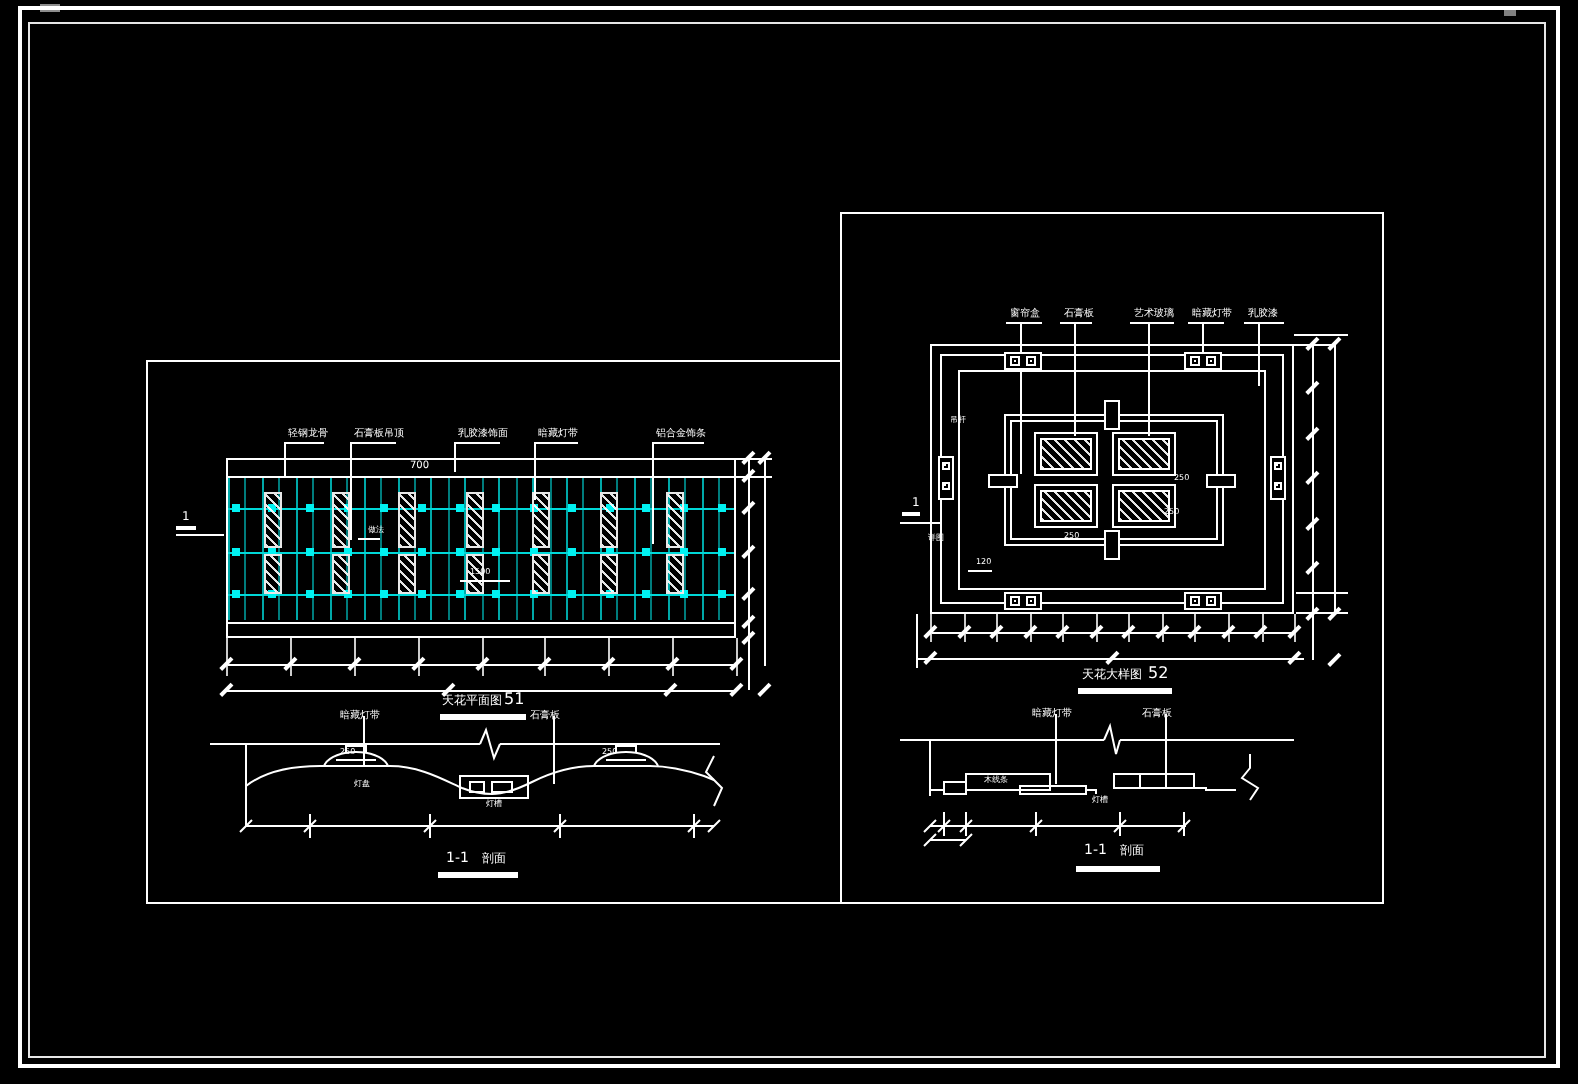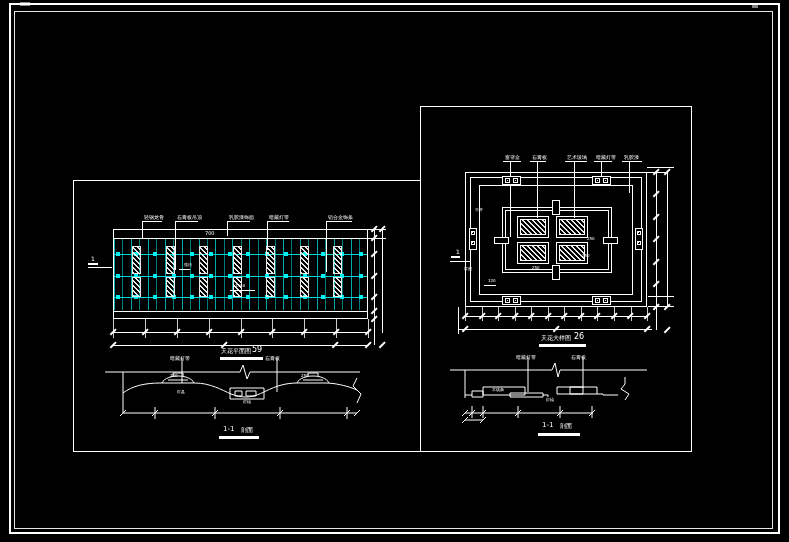--- a/index.html
+++ b/index.html
@@ -149,21 +149,21 @@
 
   <div class="wl" style="left:374px;top:229px;width:1px;height:116px;"></div>
   <div class="wl" style="left:382px;top:229px;width:1px;height:104px;"></div>
   <div class="wl" style="left:368px;top:229px;width:18px;height:1px;"></div>
   <div class="wl" style="left:368px;top:238px;width:18px;height:1px;"></div>
 
   <div class="wl" style="left:113px;top:332px;width:255px;height:1px;"></div>
   <div class="wl" style="left:113px;top:345px;width:255px;height:1px;"></div>
 
   <div class="t" style="left:221px;top:348px;font-size:6px;">天花平面图</div>
-  <div class="t" style="left:252px;top:346px;font-size:8px;">59</div>
+  <div class="t" style="left:252px;top:346px;font-size:8px;">51</div>
   <div class="wl" style="left:220px;top:357px;width:43px;height:3px;"></div>
 
   <svg style="left:90px;top:355px;" width="320" height="90" viewBox="0 0 320 90" fill="none" stroke="#ffffff" stroke-width="1">
     <path d="M15,17 H150 M160,17 H270"></path>
     <path d="M150,17 L153,10 L157,24 L160,17"></path>
     <path d="M92,3 V28 M187,3 V37"></path>
     <path d="M33,17 V58"></path>
     <path d="M33,38 C42,31 55,28 70,28 L105,28 C120,28 132,35 141,39 C146,41 151,42 156,42 C162,42 168,40 176,36 C186,31 196,28 207,28 L235,28 C246,28 256,31 262,33 L267,35"></path>
     <path d="M72,28 C74,23 82,21 88,21 C94,21 102,23 104,28 M78,25 H98 M83,21 V18 H93 V21"></path>
     <path d="M207,28 C209,23 217,21 223,21 C229,21 237,23 239,28 M213,25 H233 M218,21 V18 H228 V21"></path>
@@ -223,21 +223,21 @@
   <div class="wl" style="left:647px;top:167px;width:27px;height:1px;"></div>
   <div class="wl" style="left:647px;top:172px;width:20px;height:1px;"></div>
   <div class="wl" style="left:648px;top:296px;width:26px;height:1px;"></div>
   <div class="wl" style="left:648px;top:306px;width:26px;height:1px;"></div>
 
   <div class="wl" style="left:465px;top:316px;width:182px;height:1px;"></div>
   <div class="wl" style="left:458px;top:329px;width:194px;height:1px;"></div>
   <div class="wl" style="left:458px;top:307px;width:1px;height:27px;"></div>
 
   <div class="t" style="left:541px;top:335px;font-size:6px;">天花大样图</div>
-  <div class="t" style="left:574px;top:333px;font-size:8px;">26</div>
+  <div class="t" style="left:574px;top:333px;font-size:8px;">52</div>
   <div class="wl" style="left:539px;top:344px;width:47px;height:3px;"></div>
 
   <svg style="left:440px;top:353px;" width="260" height="92" viewBox="0 0 260 92" fill="none" stroke="#ffffff" stroke-width="1">
     <path d="M10,17 H112 M120,17 H207"></path>
     <path d="M112,17 L115,10 L118,24 L120,17"></path>
     <path d="M88,4 V39 M143,4 V35"></path>
     <path d="M25,17 V45"></path>
     <path d="M25,42 H32"></path>
     <rect x="32" y="38" width="11" height="6" class="hatch"></rect>
     <rect x="43" y="34" width="42" height="8"></rect>

